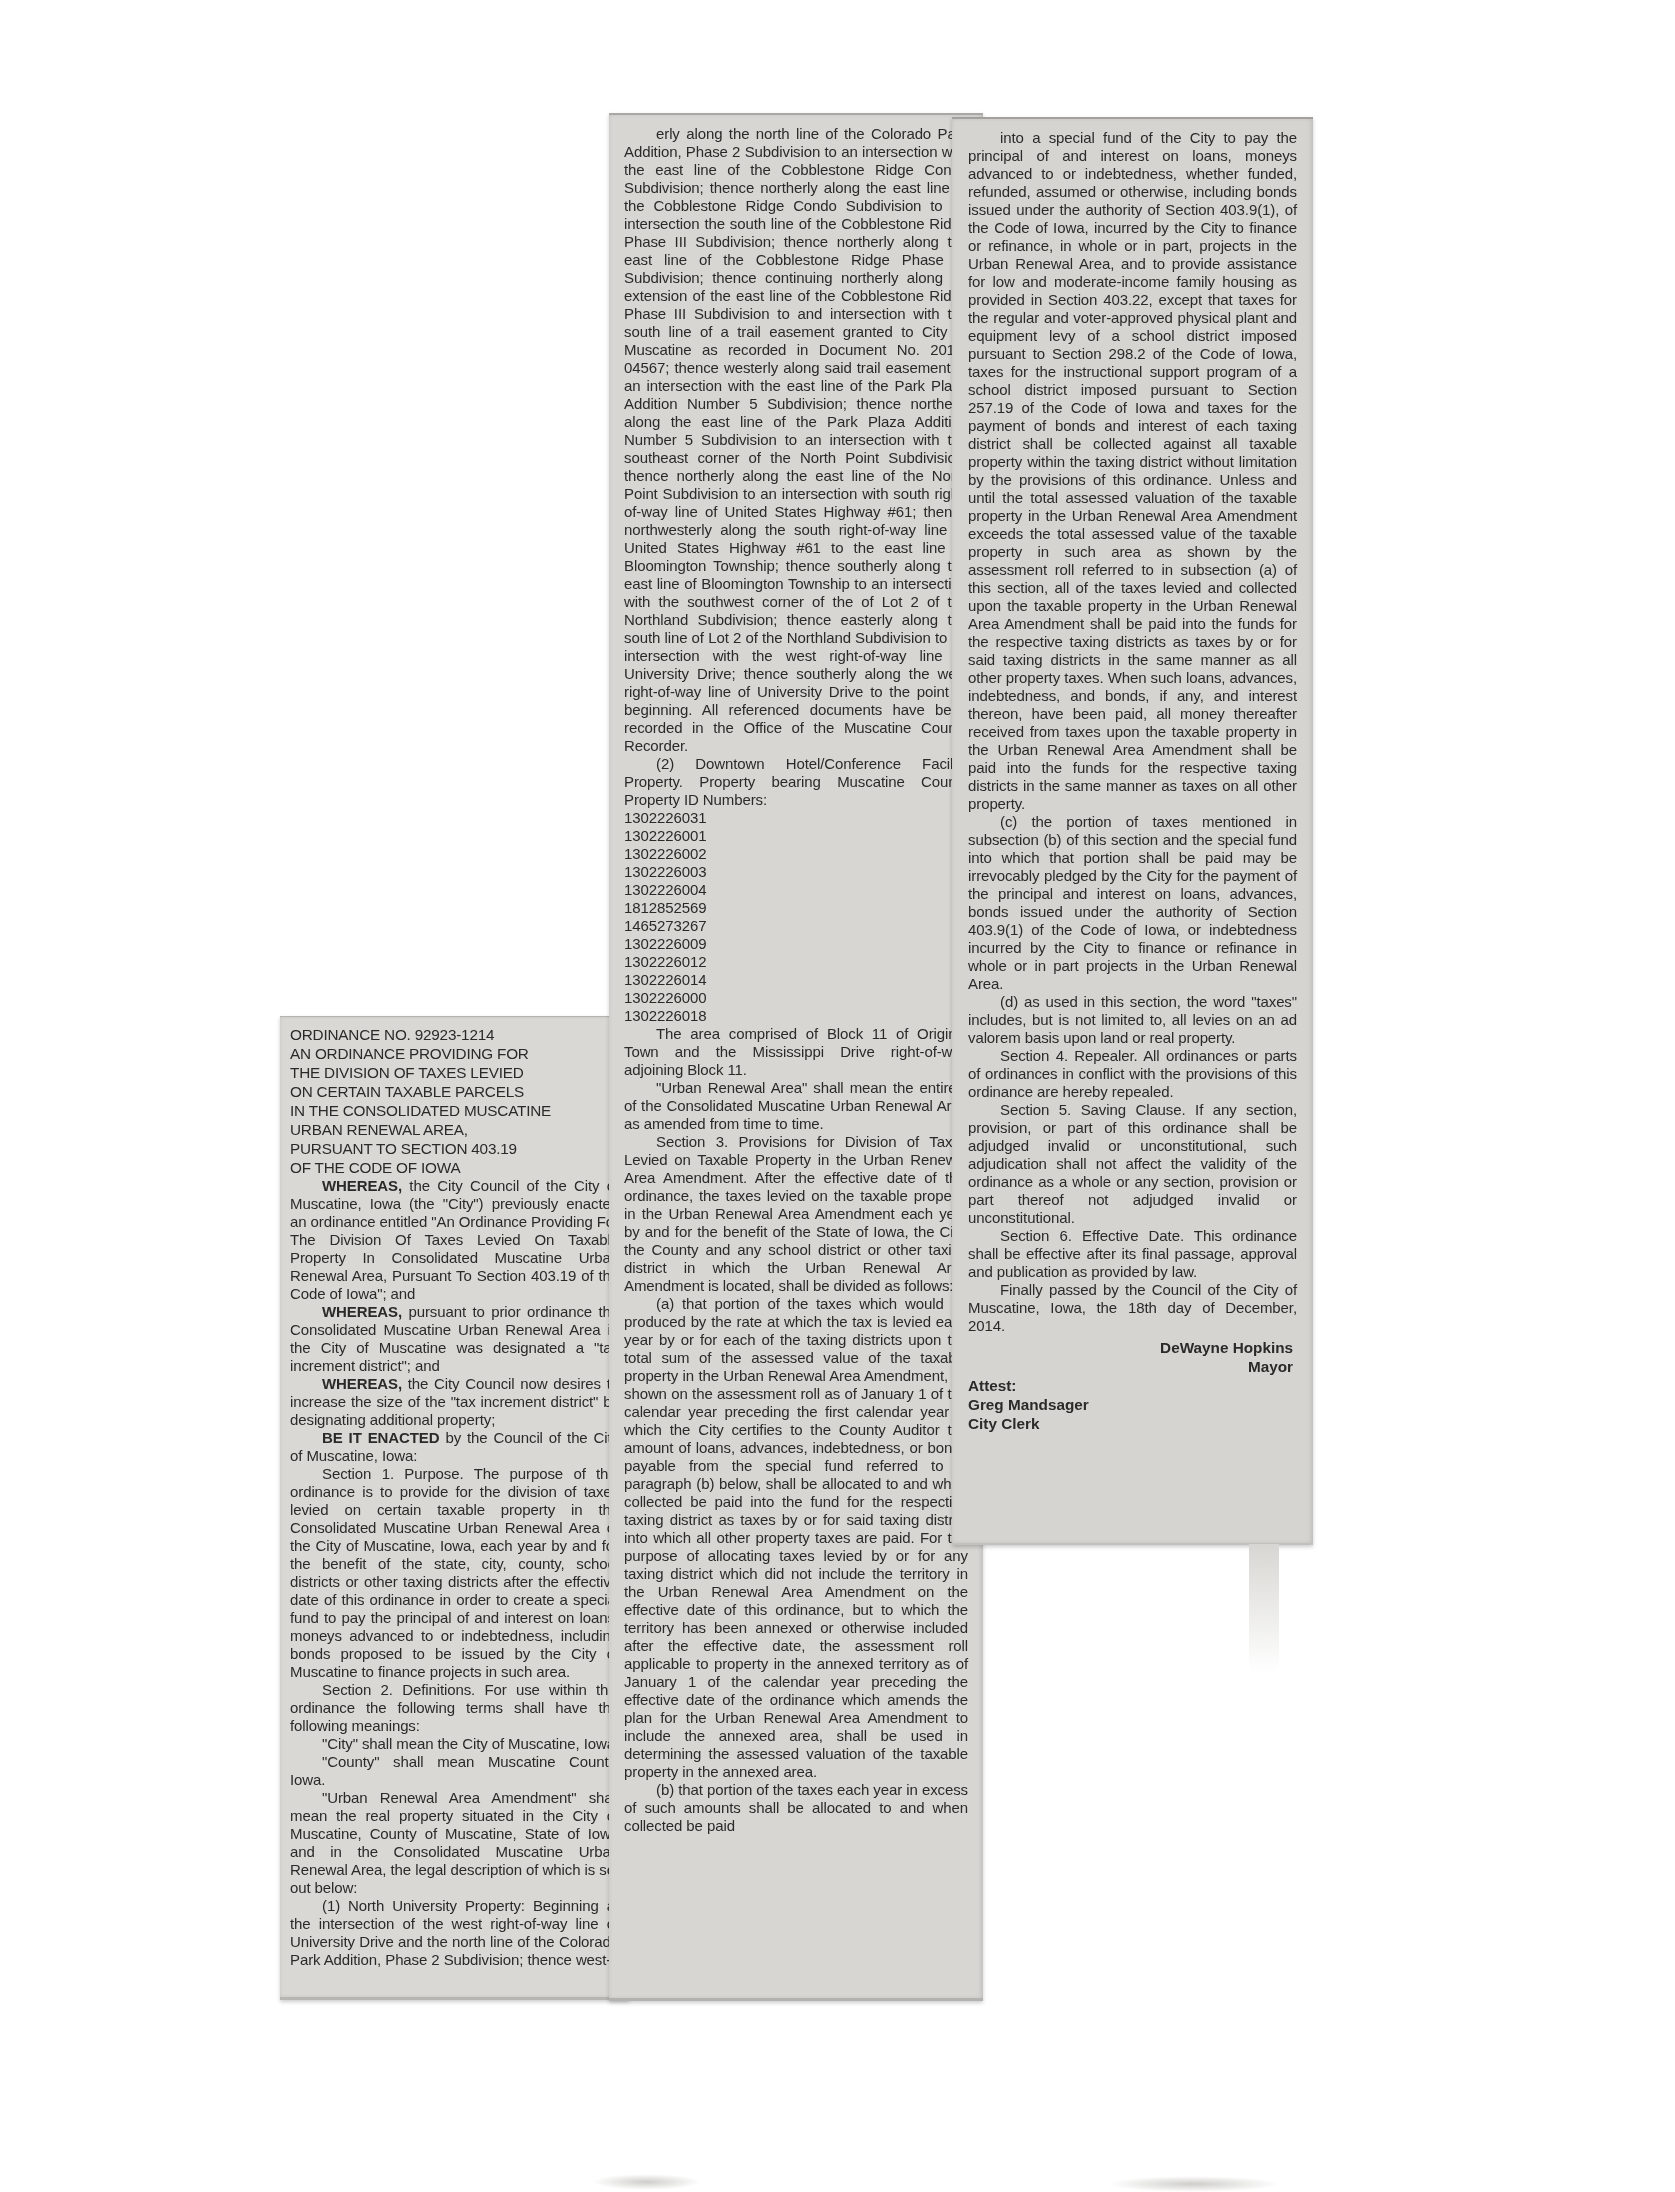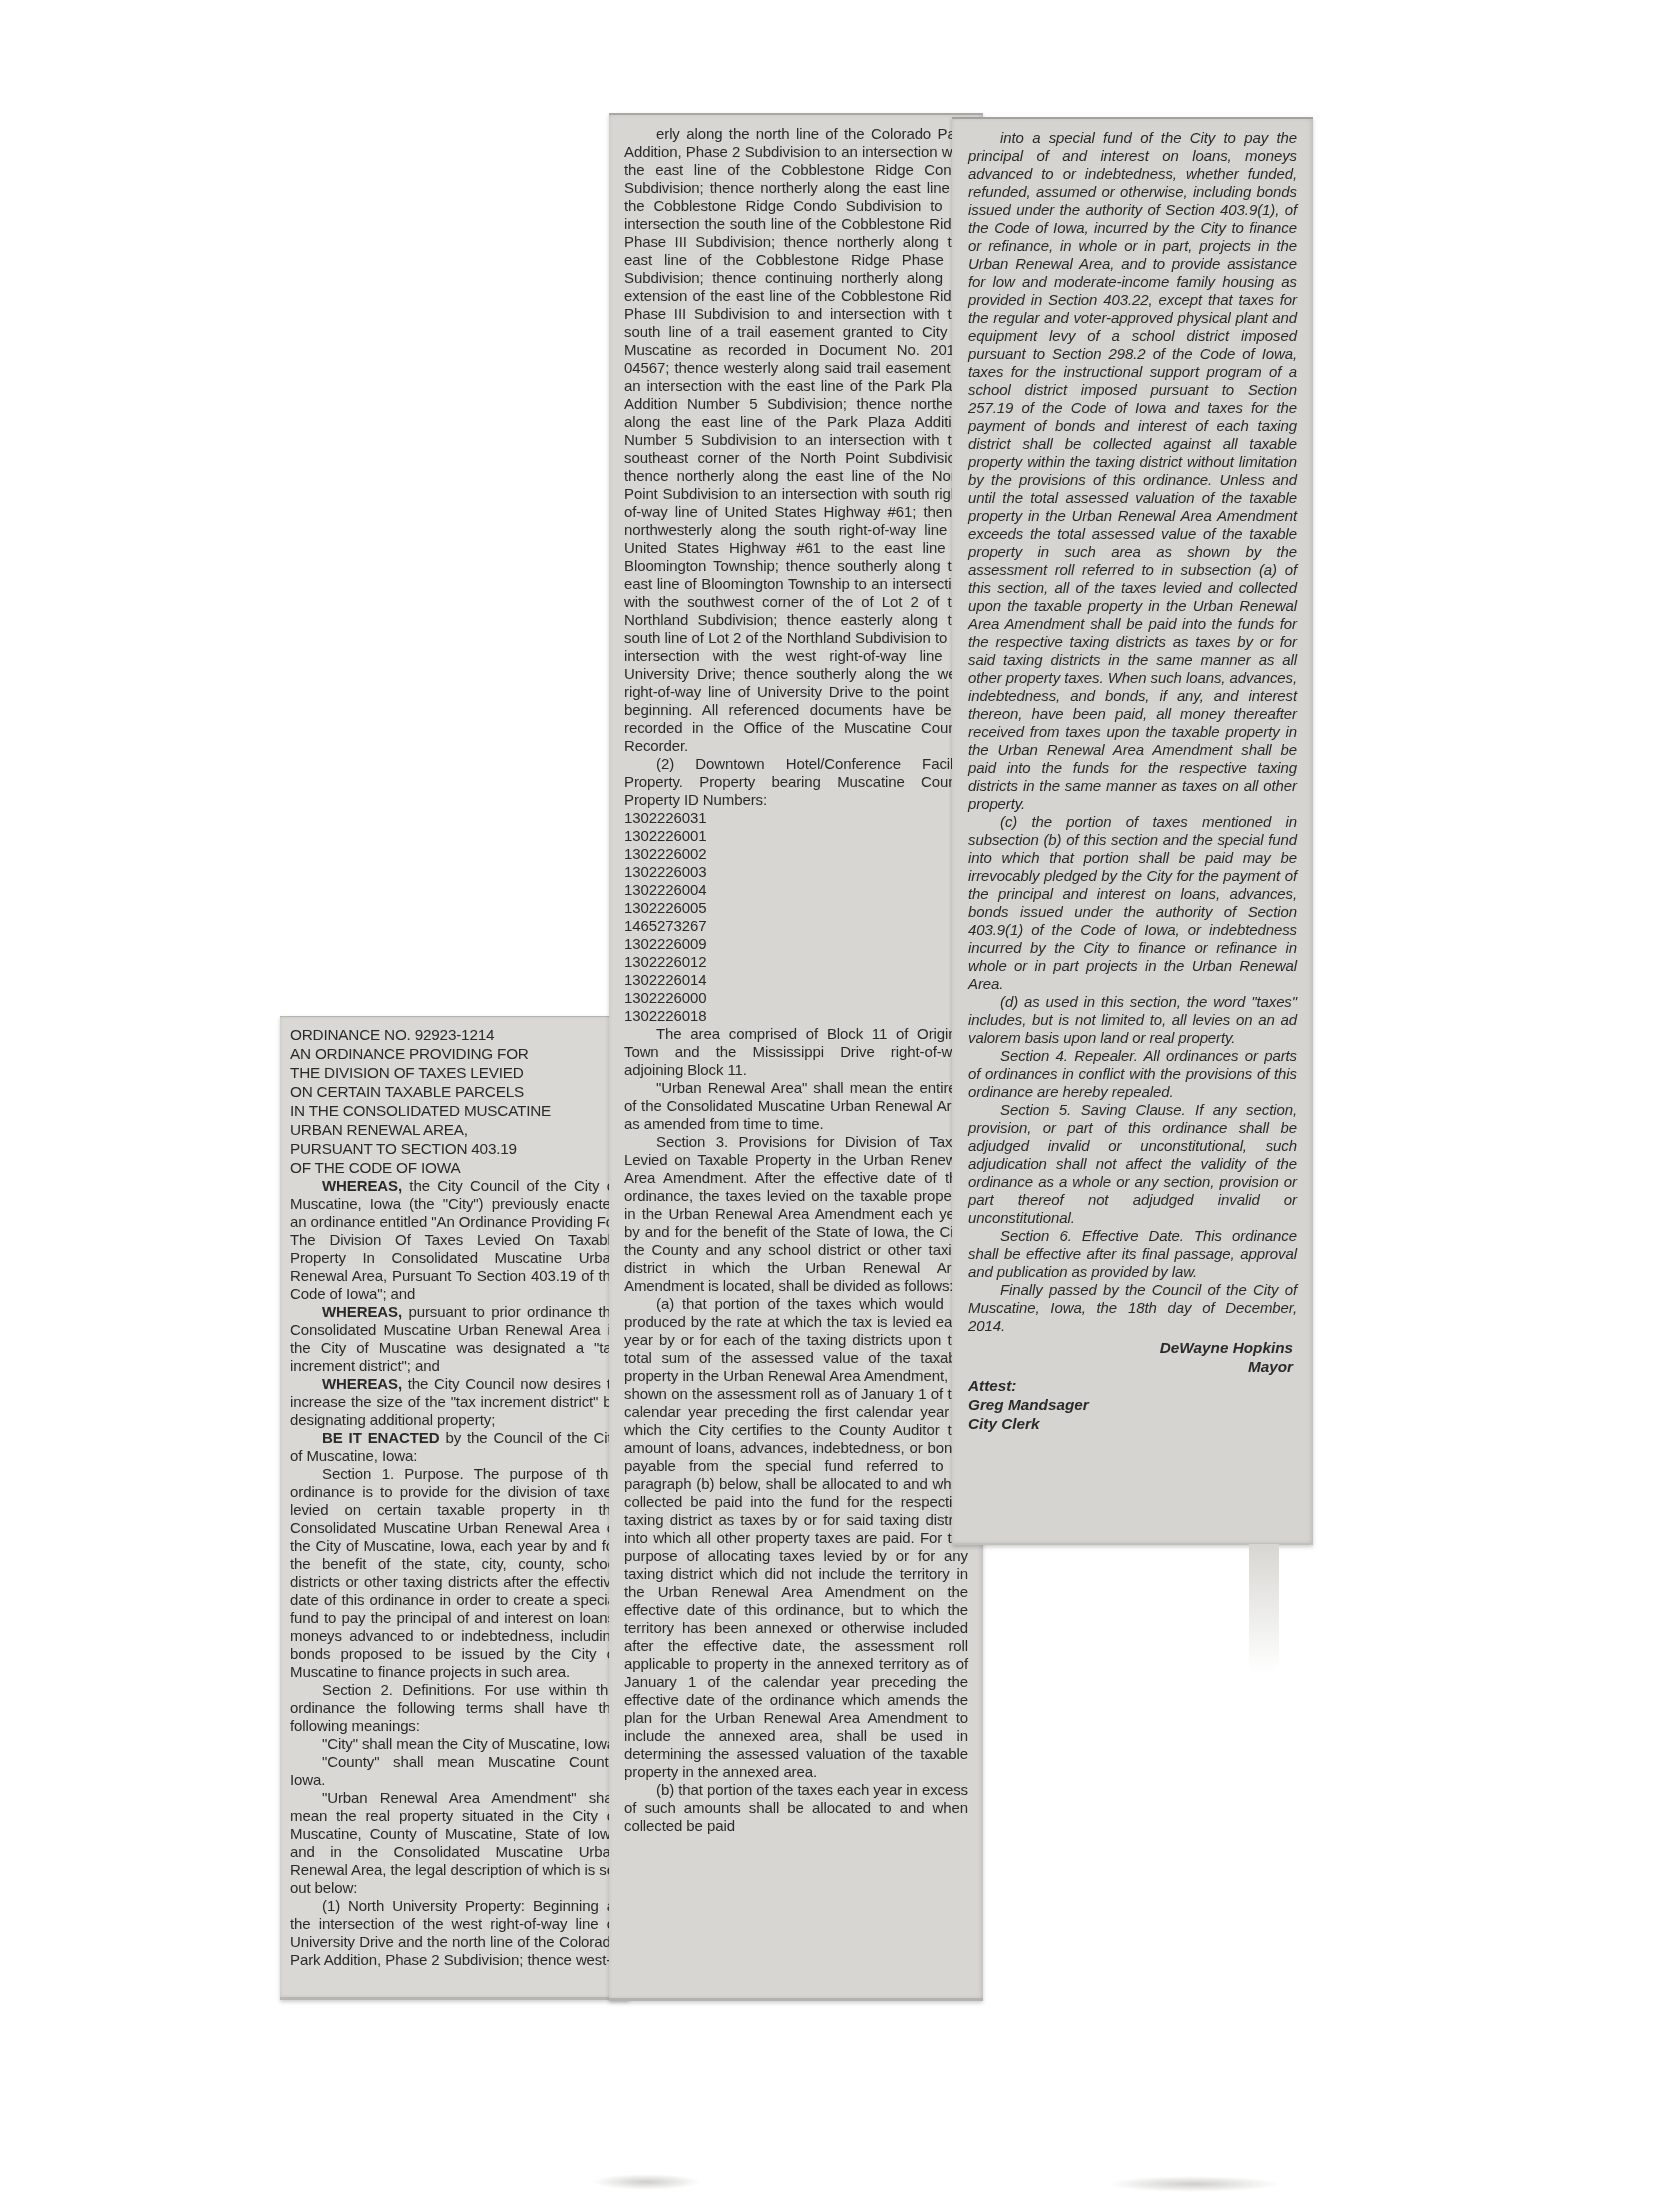--- a/index.html
+++ b/index.html
@@ -5,21 +5,21 @@
   html,body{margin:0;padding:0;background:#ffffff;}
   .page{position:relative;width:1675px;height:2193px;background:#ffffff;overflow:hidden;
         font-family:"Liberation Sans",sans-serif;}
   .clip{position:absolute;color:#2a2a29;
         box-shadow:0 2px 4px rgba(0,0,0,.20), inset -3px 0 6px -3px rgba(0,0,0,.18), inset 2px 0 5px -3px rgba(0,0,0,.12);}
   .clip-left{left:280px;top:1016px;width:329px;min-height:962px;background:#d9d8d4;
              padding:8px 10px 10px;border-top:1px solid #b5b4b0;border-bottom:3px solid #b7b6b2;}
   .clip-middle{left:609px;top:113px;width:344px;min-height:1861px;background:#d7d6d2;
                padding:10px 15px 12px;border-top:2px solid #a9a8a4;border-bottom:3px solid #b3b2ae;}
   .clip-right{left:952px;top:117px;width:329px;min-height:1398px;background:#d5d4d0;
-              padding:10px 16px 16px;border-top:2px solid #a2a19d;border-bottom:2px solid #c2c1bd;font-style:italic;}
+              padding:10px 16px 16px;border-top:2px solid #a2a19d;border-bottom:2px solid #c2c1bd;}
   .para{margin:0;text-align:justify;font-size:15px;line-height:18px;letter-spacing:-0.1px;}
   .para .lead{font-weight:700;margin-left:32px;}
   .title-line{font-weight:400;text-align:left;font-size:15.3px;line-height:19px;letter-spacing:-0.2px;}
   .pid{font-size:15px;line-height:18px;letter-spacing:-0.1px;}
   .sig-block{margin-top:3px;padding-right:4px;text-align:right;font-weight:700;
              font-size:15.3px;line-height:19px;}
   .attest-block{font-weight:700;font-size:15.3px;line-height:19px;}
   .smudge{position:absolute;background:radial-gradient(ellipse at center,rgba(158,156,150,.5),rgba(158,156,150,0) 70%);}
   .smudge-1{left:592px;top:2174px;width:109px;height:16px;}
   .smudge-2{left:1107px;top:2176px;width:173px;height:16px;}
@@ -86,21 +86,21 @@
         <div class="pid">1302226031</div>
 
         <div class="pid">1302226001</div>
 
         <div class="pid">1302226002</div>
 
         <div class="pid">1302226003</div>
 
         <div class="pid">1302226004</div>
 
-        <div class="pid">1302226005</div>
+        <div class="pid">1812852569</div>
 
         <div class="pid">1465273267</div>
 
         <div class="pid">1302226009</div>
 
         <div class="pid">1302226012</div>
 
         <div class="pid">1302226014</div>
 
         <div class="pid">1302226000</div>

